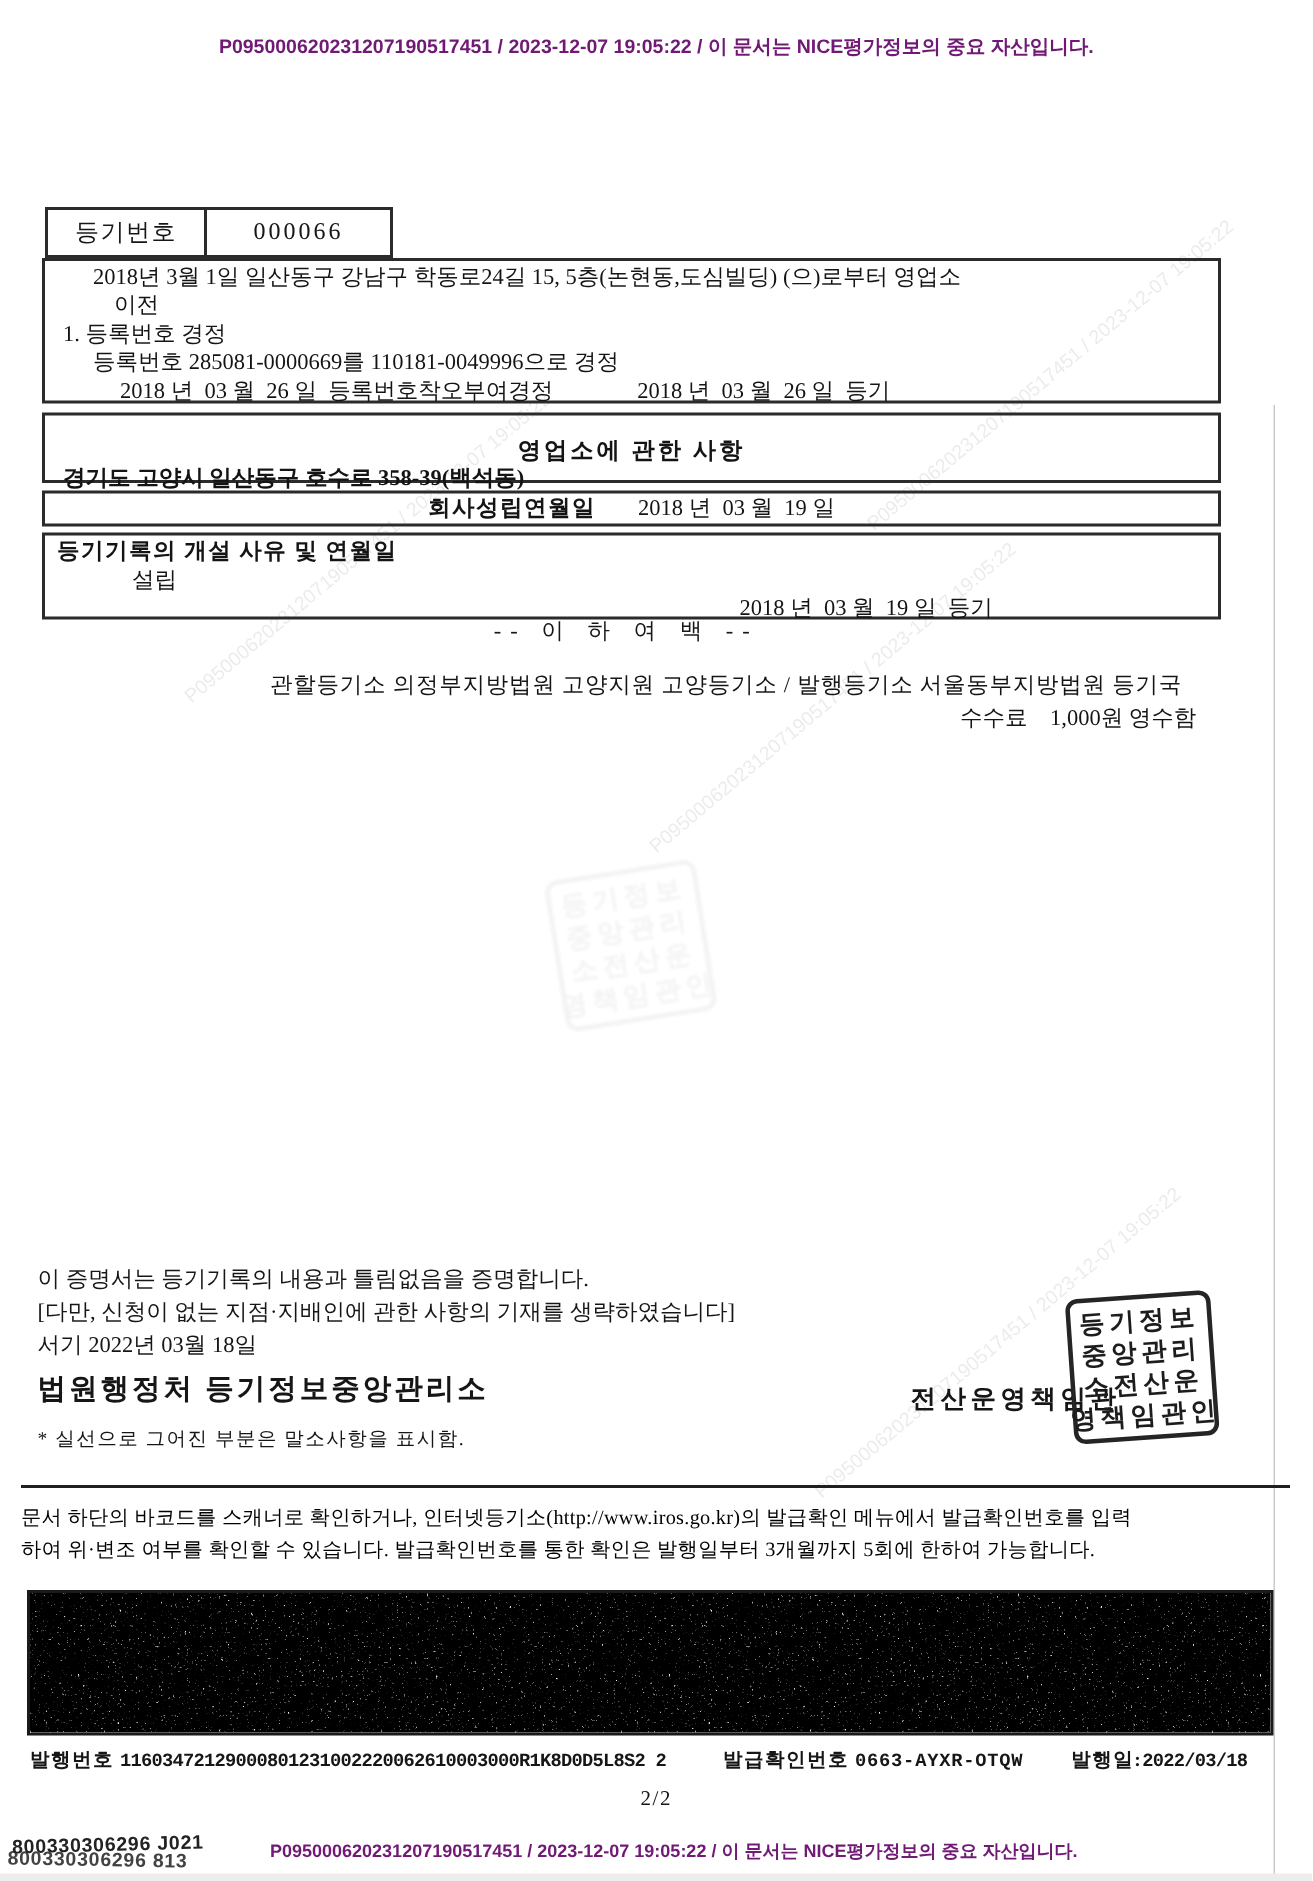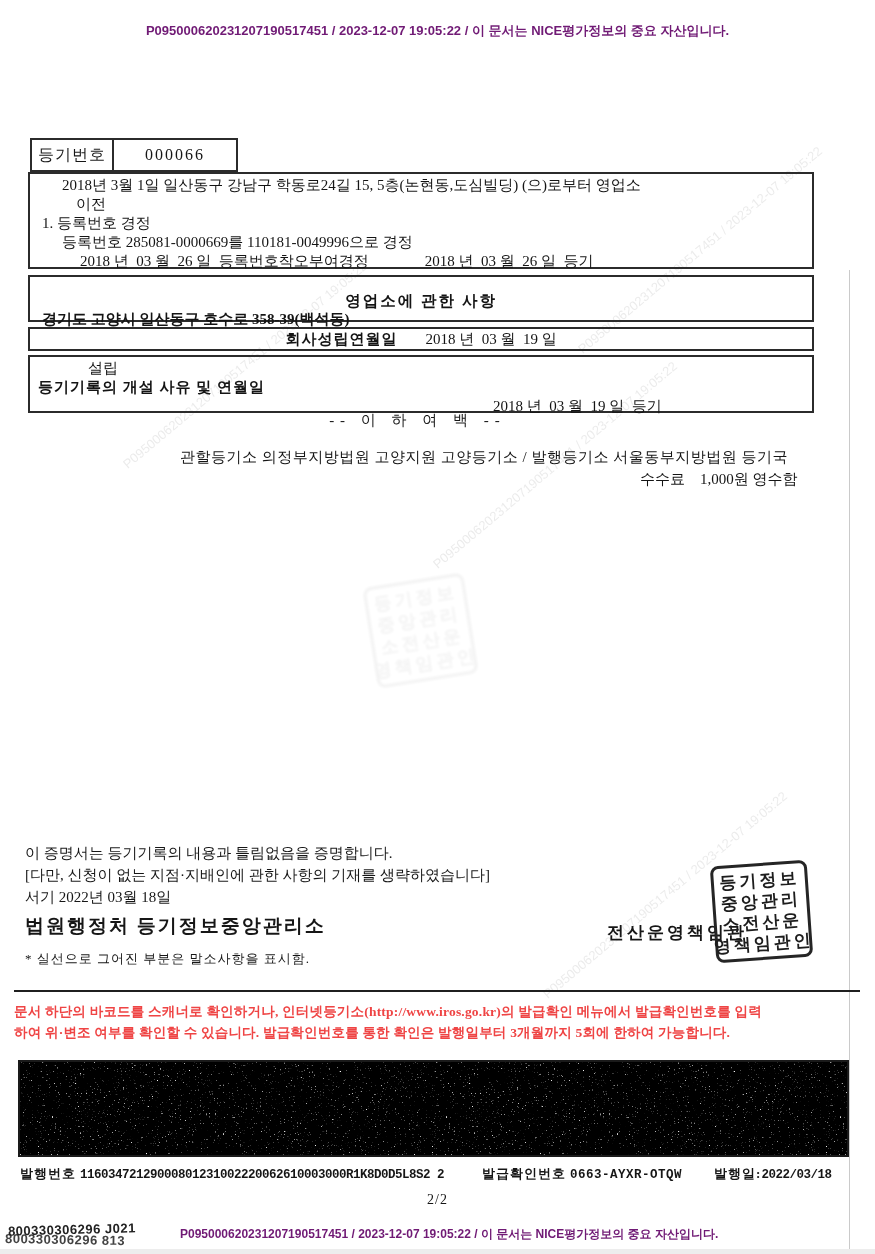--- a/index.html
+++ b/index.html
@@ -20,21 +20,21 @@
     font-weight:bold;font-size:13px;color:#701a75;
     white-space:pre;
   }
 
   
   .box{border:2px solid #2b2b2b;box-sizing:border-box;background:transparent;}
   .regnum-table{display:flex;}
   .regnum-cell{border:2px solid #2b2b2b;box-sizing:border-box;
     display:flex;align-items:center;justify-content:center;
     font-size:16px;letter-spacing:1px;}
-  .regnum-cell.label{width:84px;height:34px;}
+  .regnum-cell.label{width:108px;height:34px;}
   .regnum-cell.value{width:124px;height:34px;border-left:none;letter-spacing:2px;}
 
   .body-text{font-size:15px;line-height:19px;color:#141414;}
   .history-line{white-space:pre;}
 
   .sec-title{text-align:center;font-size:15.5px;font-weight:600;letter-spacing:2px;}
 
   .row-flex{display:flex;justify-content:center;align-items:center;gap:28px;}
 
   .end-marker{font-size:15px;letter-spacing:6px;text-align:center;}
@@ -49,21 +49,21 @@
     box-sizing:border-box;display:flex;flex-direction:column;
     align-items:center;justify-content:center;
     transform:rotate(-4deg);
     font-weight:bold;color:#1d1d1d;
   }
   .seal div{font-size:17px;line-height:21px;letter-spacing:3px;white-space:nowrap;}
   .seal-ghost{opacity:0.05;filter:blur(1px);transform:rotate(-9deg) scale(1.05);}
 
   .hr{height:2px;background:#1f1f1f;}
 
-  .notice{font-size:13.5px;line-height:21px;font-weight:700;color:#ef4444;letter-spacing:0.2px;}
+  .notice{font-size:13.5px;line-height:21px;font-weight:400;color:#000000;letter-spacing:0.2px;}
 
   .barcode{border:2px solid #1a1a1a;box-sizing:border-box;background:#f2f2f2;overflow:hidden;}
   .mono{font-family:"Liberation Mono","DejaVu Sans Mono",monospace;font-size:12.5px;font-weight:bold;letter-spacing:-0.5px;}
   .issue-label{font-weight:700;font-size:13px;letter-spacing:1px;}
 
   .pagenum{font-size:14px;letter-spacing:1px;}
 
   .ghost{
     font-family:"Liberation Sans","DejaVu Sans",sans-serif;
     font-size:13px;color:rgba(60,60,60,0.10);
@@ -110,22 +110,22 @@
     <div class="sec-title">영업소에 관한 사항</div>
     <div style="margin-left:6px;font-weight:bold;">경기도 고양시 일산동구 호수로 358-39(백석동)</div>
   </div>
 
   <div class="abs box body-text row-flex" style="left:28px;top:327px;width:786px;height:24px;padding:0 8px;">
     <span style="font-weight:600;letter-spacing:1px;">회사성립연월일</span>
     <span class="pre">2018 년  03 월  19 일</span>
   </div>
 
   <div class="abs box body-text" style="left:28px;top:355px;width:786px;height:58px;padding:2px 8px;">
+    <div style="font-weight:600;letter-spacing:1px;">등기기록의 개설 사유 및 연월일</div>
     <div style="margin-left:50px;">설립</div>
-    <div style="font-weight:600;letter-spacing:1px;">등기기록의 개설 사유 및 연월일</div>
     <div class="pre" style="margin-left:455px;">2018 년  03 월  19 일  등기</div>
   </div>
 
   <div class="abs end-marker" style="left:0;right:40px;top:411px;">--  이  하  여  백  --</div>
 
   <div class="abs body-text" style="left:180px;top:448px;letter-spacing:0.5px;">관할등기소  의정부지방법원 고양지원 고양등기소 / 발행등기소  서울동부지방법원 등기국</div>
   <div class="abs body-text pre" style="left:640px;top:470px;">수수료    1,000원 영수함</div>
 
   <div class="abs seal seal-ghost" style="left:372px;top:582px;">
     <div>등기정보</div>

